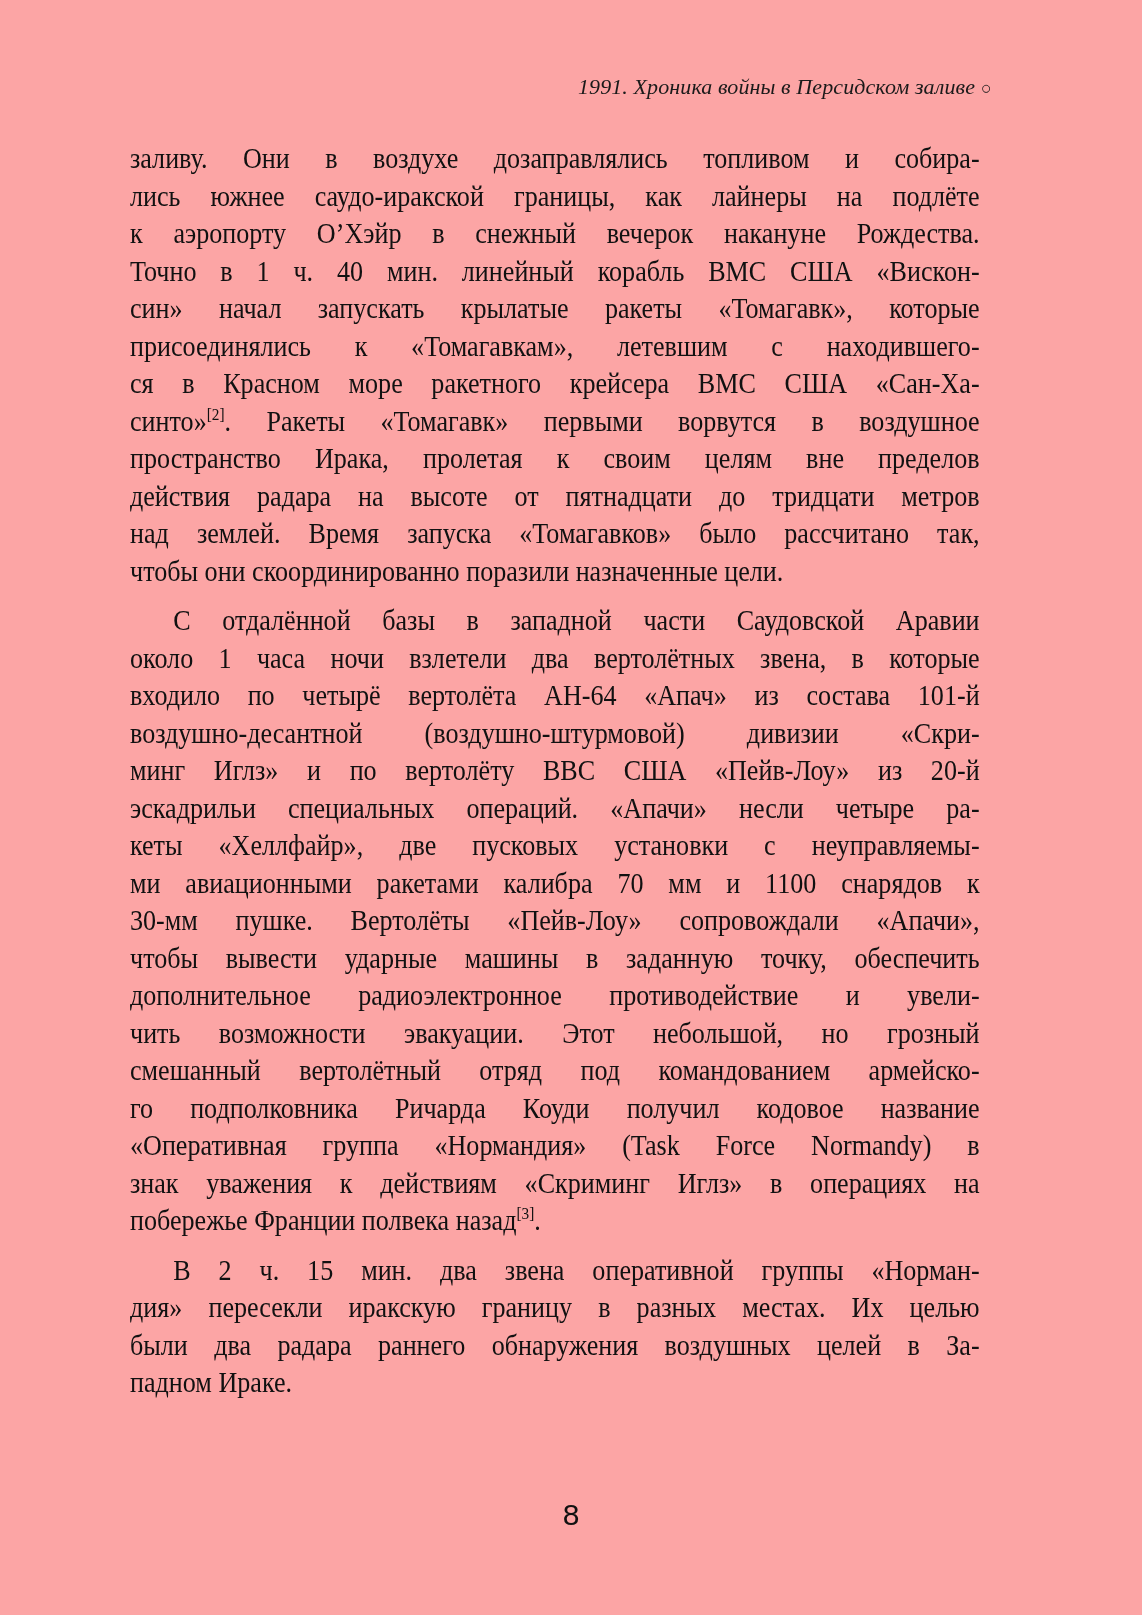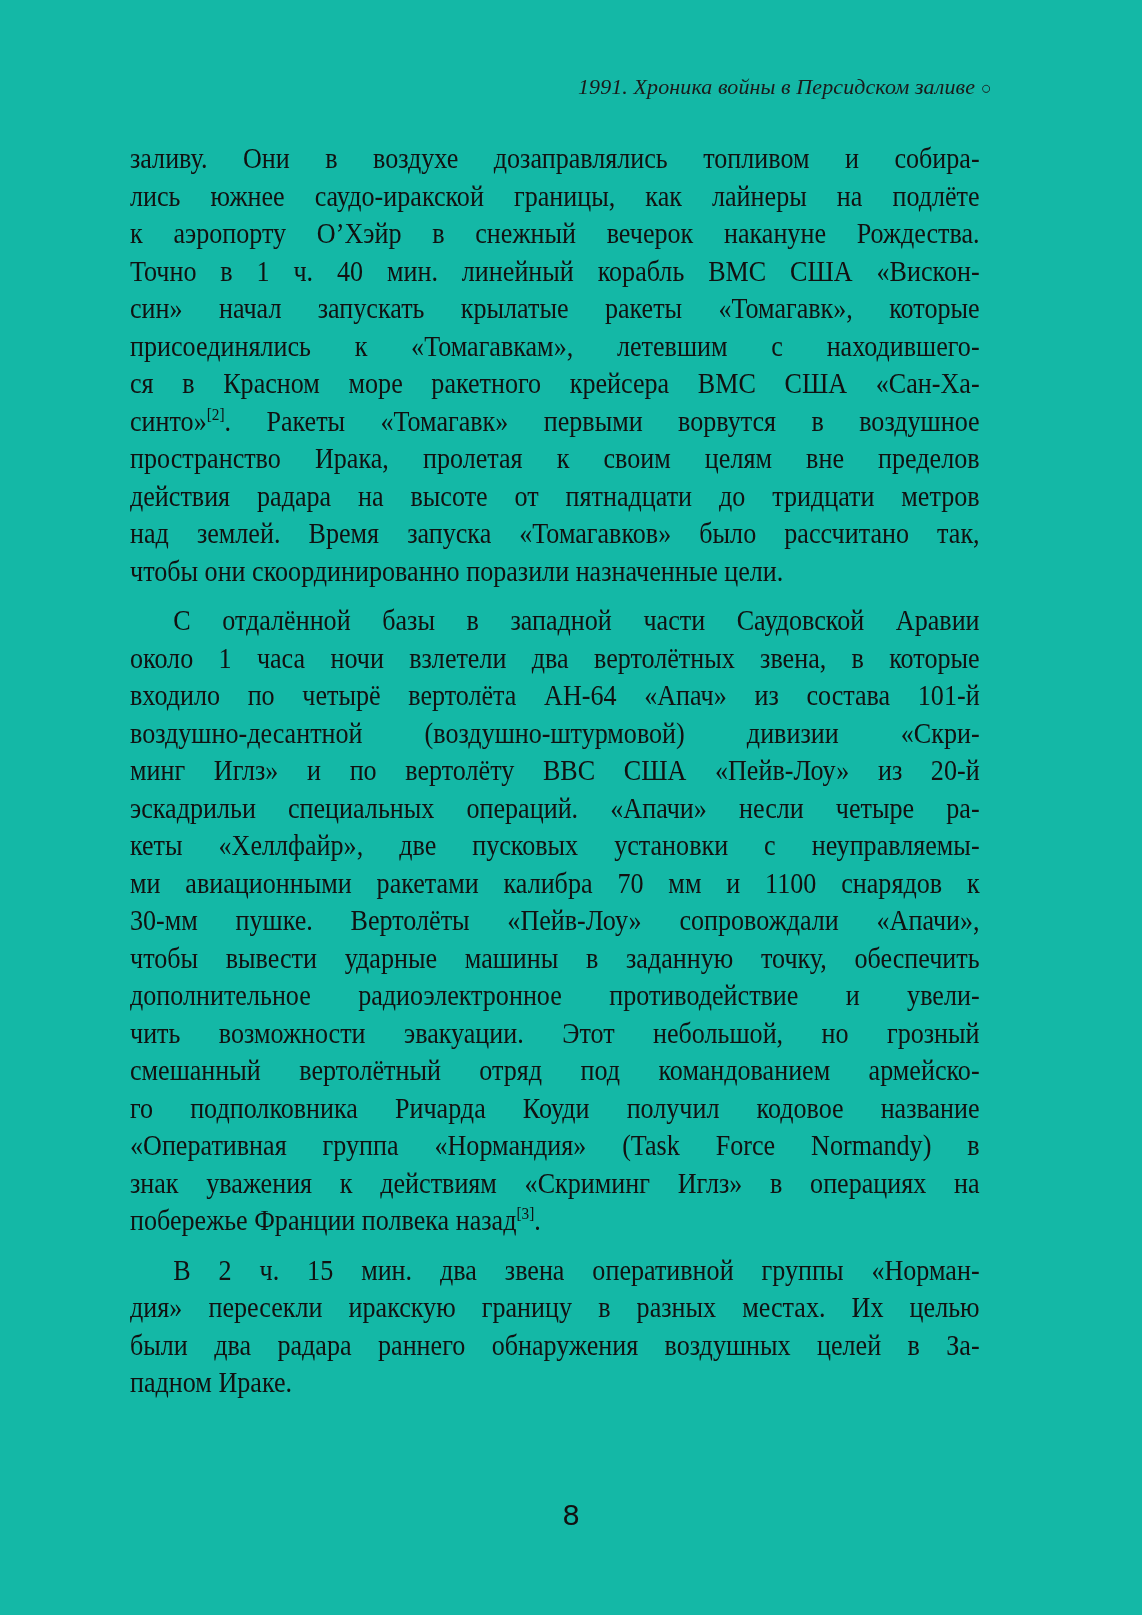--- a/index.html
+++ b/index.html
@@ -1,17 +1,17 @@
 <!DOCTYPE html>
 <html><head>
 <meta charset="utf-8">
 <style>
   html, body { margin: 0; padding: 0; background: #ffffff; }
   body { width: 1142px; height: 1615px; position: relative; overflow: hidden; }
-  .page { position: absolute; left: 0; top: 0; width: 1142px; height: 1615px; background: #14b8a6; }
+  .page { position: absolute; left: 0; top: 0; width: 1142px; height: 1615px; background: #fca5a5; }
   .running-header {
     position: absolute; top: 74px; right: 150px;
     font-family: "Liberation Serif", "DejaVu Serif", serif;
     font-style: italic; font-size: 22px; color: #1a1a1a; letter-spacing: 0.1px;
     white-space: nowrap;
   }
   .running-header .ornament { display: inline-block; margin-left: 6px; font-style: normal; font-size: 18px; }
   .body-text {
     position: absolute; left: 130px; top: 140px; width: 850px;
     font-family: "Liberation Serif", "DejaVu Serif", serif;

